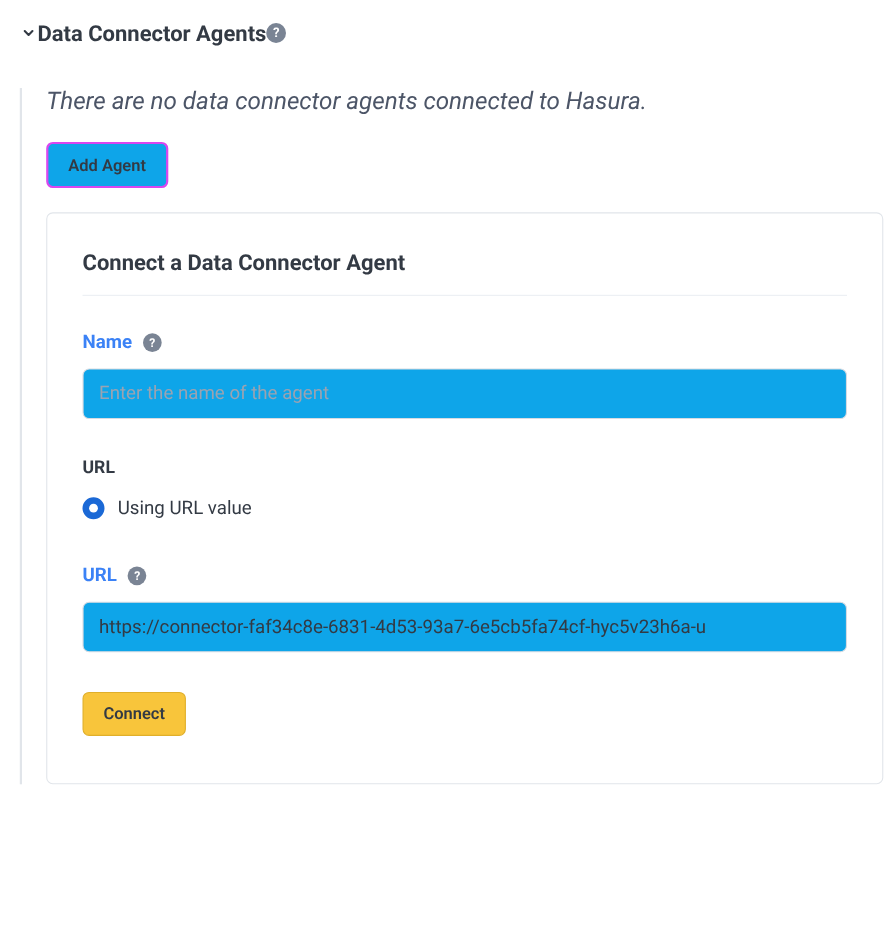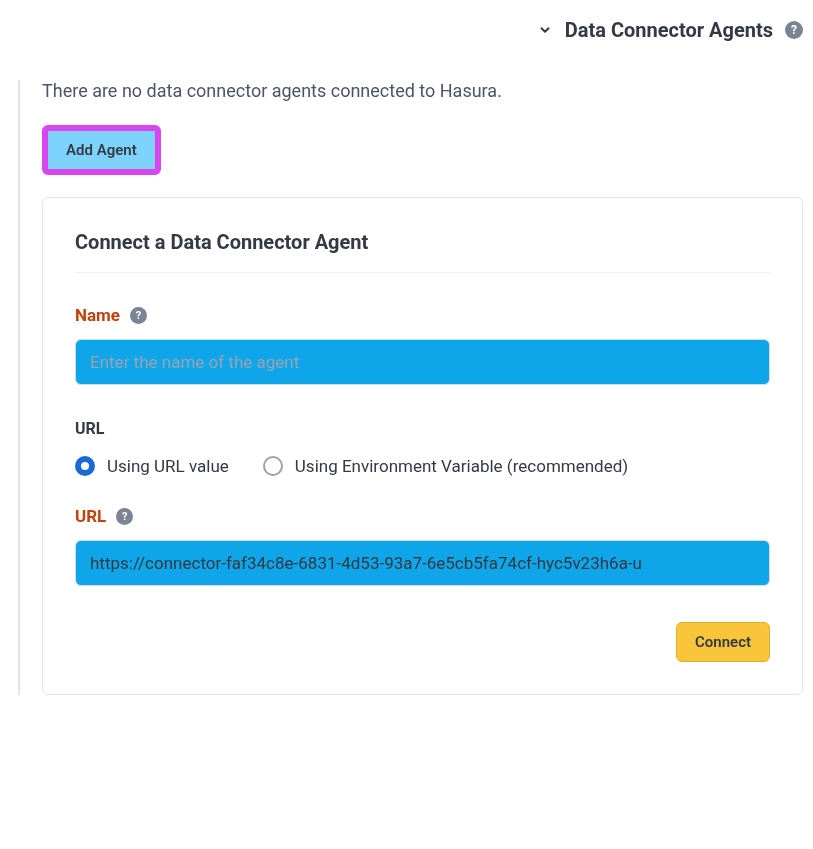--- a/index.html
+++ b/index.html
@@ -6,22 +6,21 @@
     body {
       font-family: -apple-system, BlinkMacSystemFont, "Segoe UI", Roboto, "Helvetica Neue", Arial, sans-serif;
       background: #ffffff;
       color: #333a44;
       width: 813px;
       padding: 18px 10px 18px 18px;
     }
     .section-header {
       display: flex;
       align-items: center;
-      gap: 12px;
-      justify-content: flex-end;
+      gap: 0;
     }
     .chevron {
       width: 16px;
       height: 16px;
       display: inline-flex;
       align-items: center;
       justify-content: center;
       color: #333a44;
     }
     .section-title {
@@ -54,48 +53,49 @@
       font-size: 11px;
       font-weight: 700;
       flex-shrink: 0;
     }
     .indented {
       border-left: 2px solid #e1e5ea;
       padding-left: 22px;
       margin-left: 0px;
     }
     .empty-state {
+      font-style: italic;
       color: #4c5567;
-      font-size: 18px;
+      font-size: 22px;
       margin-top: 38px;
       margin-bottom: 24px;
     }
     .btn {
       font-family: inherit;
       font-size: 15px;
       font-weight: 600;
       padding: 10px 18px;
       border-radius: 6px;
       cursor: pointer;
       border: 1px solid transparent;
     }
     .btn-outline {
-      background: #7dd3fc;
-      border: 6px solid #d946ef;
+      background: #0ea5e9;
+      border: 2px solid #d946ef;
       color: #333a44;
     }
     .btn-primary {
       background: #f8c53b;
       border: 1px solid #e0af2a;
       color: #333a44;
     }
     .card {
       border: 1px solid #e1e5ea;
       border-radius: 6px;
-      padding: 32px 32px 32px 32px;
+      padding: 32px 32px 43px 32px;
       margin-top: 22px;
       background: #fff;
     }
     .card-title {
       font-size: 20px;
       font-weight: 700;
       color: #333a44;
       padding-bottom: 18px;
       border-bottom: 1px solid #eceff3;
       margin-bottom: 32px;
@@ -103,21 +103,21 @@
     .form-group { margin-bottom: 34px; }
     .form-label-row {
       display: flex;
       align-items: center;
       gap: 10px;
       margin-bottom: 14px;
     }
     .form-label {
       font-size: 17px;
       font-weight: 700;
-      color: #c2410c;
+      color: #3b82f6;
     }
     .text-input {
       width: 100%;
       font-family: inherit;
       font-size: 17px;
       padding: 12px 14px;
       border: 1px solid #d6dbe2;
       border-radius: 6px;
       color: #333a44;
       background: #0ea5e9;
@@ -126,21 +126,21 @@
     .section-sublabel {
       font-size: 16px;
       font-weight: 700;
       color: #333a44;
       margin-bottom: 18px;
     }
     .radio-row {
       display: flex;
       align-items: center;
       gap: 34px;
-      margin-bottom: 30px;
+      margin-bottom: 41px;
     }
     .radio-opt {
       display: flex;
       align-items: center;
       gap: 12px;
       cursor: pointer;
     }
     .radio-circle {
       width: 20px;
       height: 20px;
@@ -161,21 +161,21 @@
       border-radius: 50%;
       background: #fff;
     }
     .radio-label {
       font-size: 17px;
       color: #333a44;
     }
     .form-actions {
       display: flex;
       gap: 32px;
-      justify-content: flex-end;
+      justify-content: flex-start;
       margin-top: 36px;
     }
   </style>
 </head>
 <body>
 
 <div class="section-header">
   <span class="chevron">
     <svg width="14" height="14" viewBox="0 0 16 16" fill="none" stroke="currentColor" stroke-width="2.2" stroke-linecap="round" stroke-linejoin="round">
         <polyline points="4,6 8,10 12,6"></polyline>
@@ -203,24 +203,20 @@
 
     <div class="form-group">
       <div class="section-sublabel">URL</div>
       <div class="radio-row">
         <div class="radio-opt">
           <span class="radio-circle selected">
               <span class="radio-dot"></span>
             </span>
           <span class="radio-label">Using URL value</span>
         </div>
-        <div class="radio-opt">
-          <span class="radio-circle"></span>
-          <span class="radio-label">Using Environment Variable (recommended)</span>
-        </div>
       </div>
 
       <div class="form-label-row">
         <span class="form-label">URL</span>
         <span class="help-icon-sm">?</span>
       </div>
       <input type="text" class="text-input" value="https://connector-faf34c8e-6831-4d53-93a7-6e5cb5fa74cf-hyc5v23h6a-u" style="">
     </div>
 
     <div class="form-actions">

